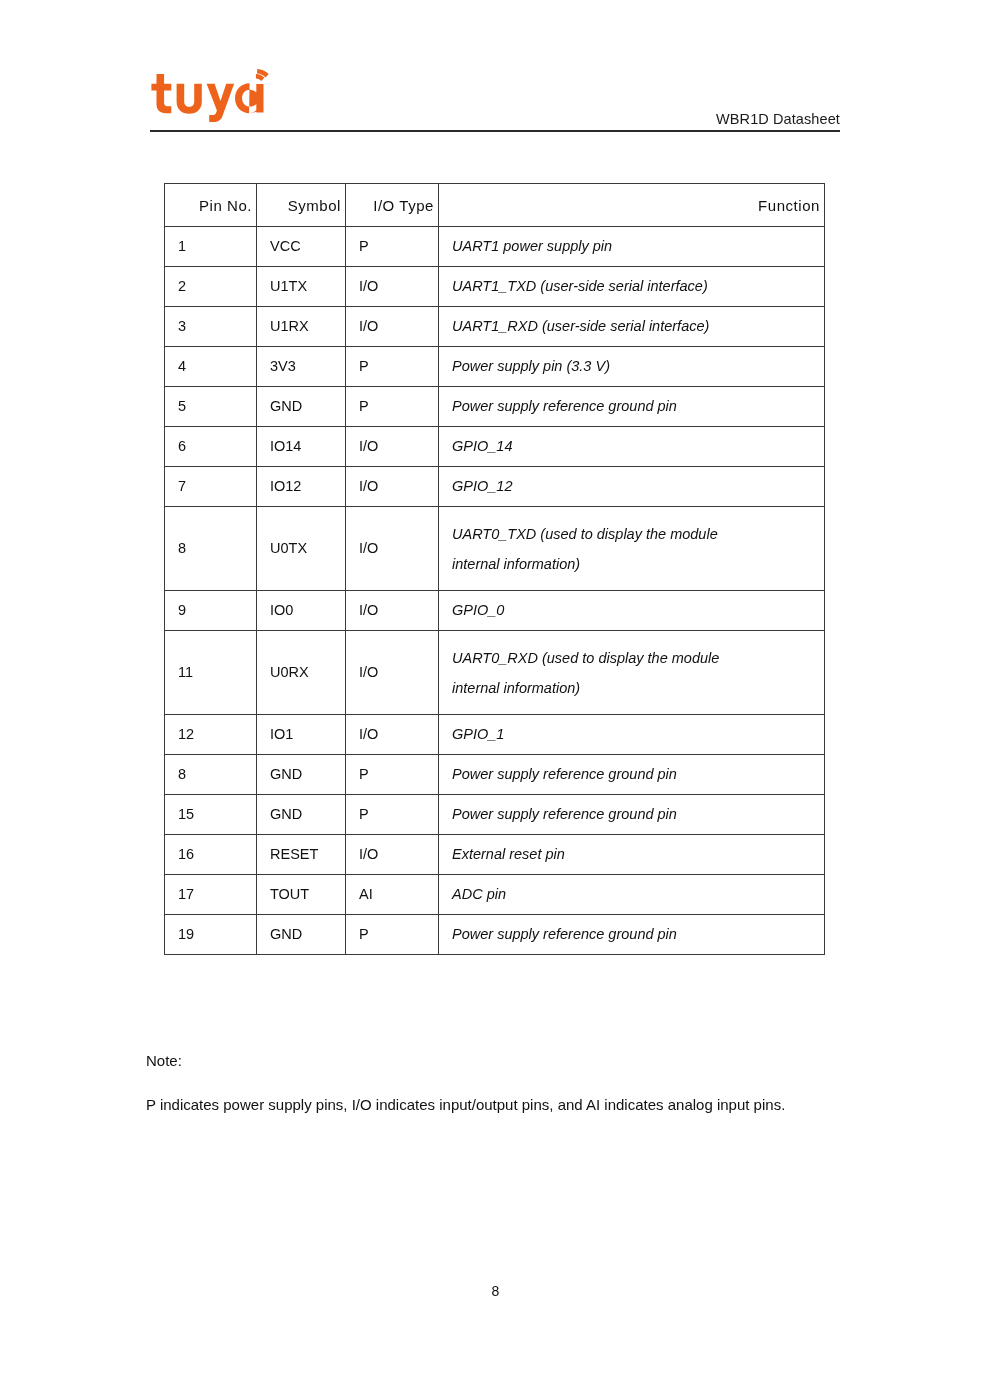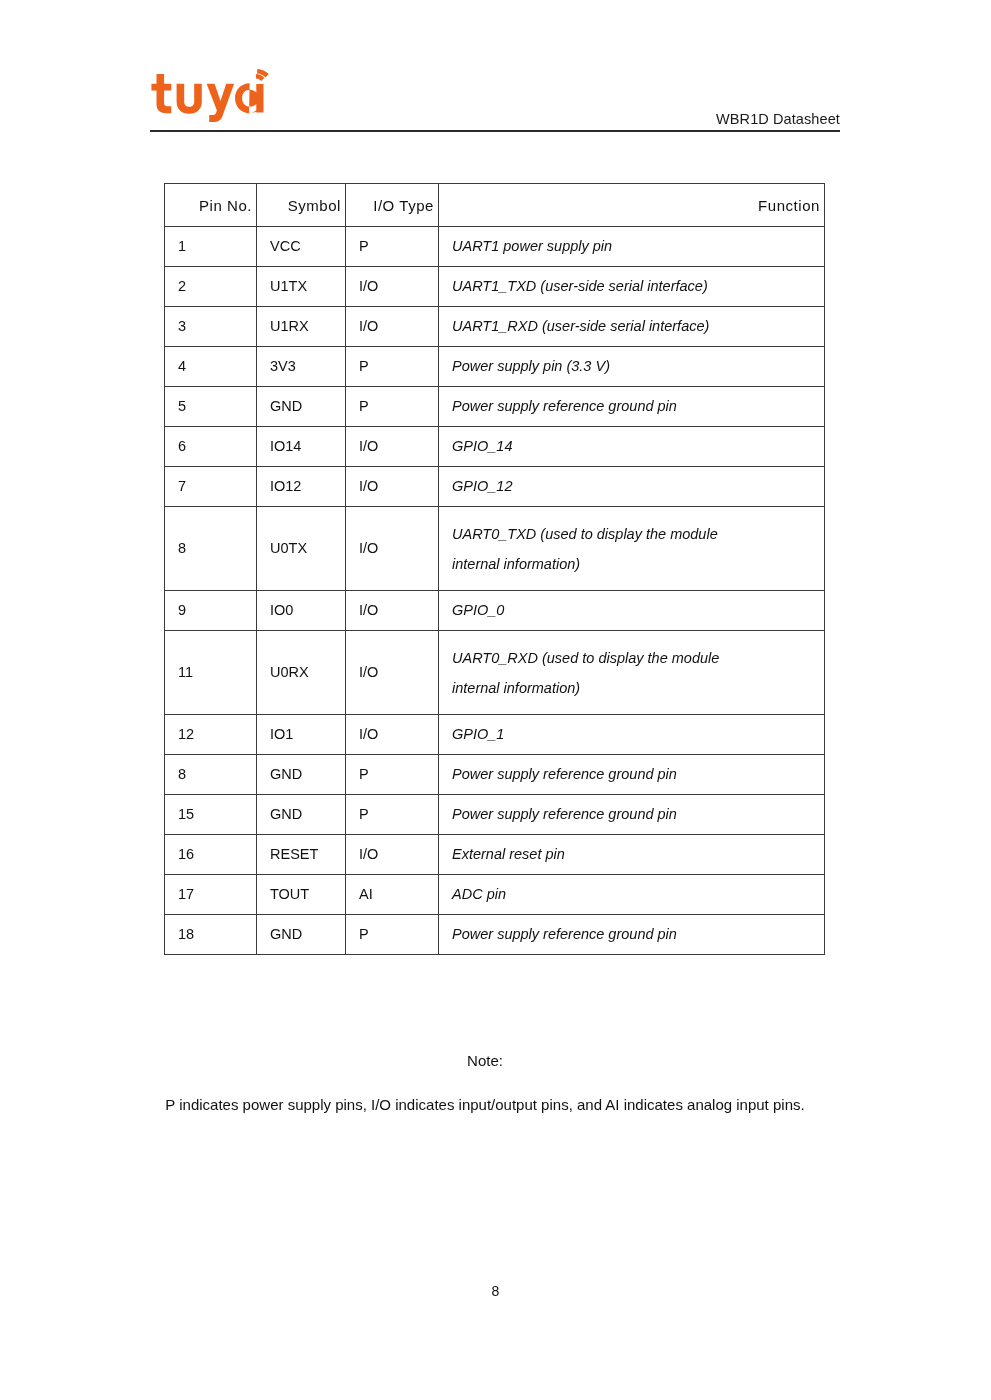--- a/index.html
+++ b/index.html
@@ -127,21 +127,20 @@
 
   
   .notes {
     position: absolute;
     left: 146px;
     top: 1047px;
     width: 678px;
     font-size: 15px;
     line-height: 28px;
     color: #111111;
-    text-align: center;
   }
   .notes p {
     margin: 0 0 16px 0;
   }
   .notes p:last-child { margin-bottom: 0; }
 
   
   .footer-page-number {
     position: absolute;
     left: 0;
@@ -316,21 +315,21 @@
           </tr>
           <tr>
             <td>17</td>
             <td>TOUT</td>
             <td>AI</td>
             <td class="func">
               <span class="fn-line">ADC pin</span>
             </td>
           </tr>
           <tr>
-            <td>18</td>
+            <td>19</td>
             <td>GND</td>
             <td>P</td>
             <td class="func">
               <span class="fn-line">Power supply reference ground pin</span>
             </td>
           </tr>
         </tbody>
     </table>
   </div>
 

